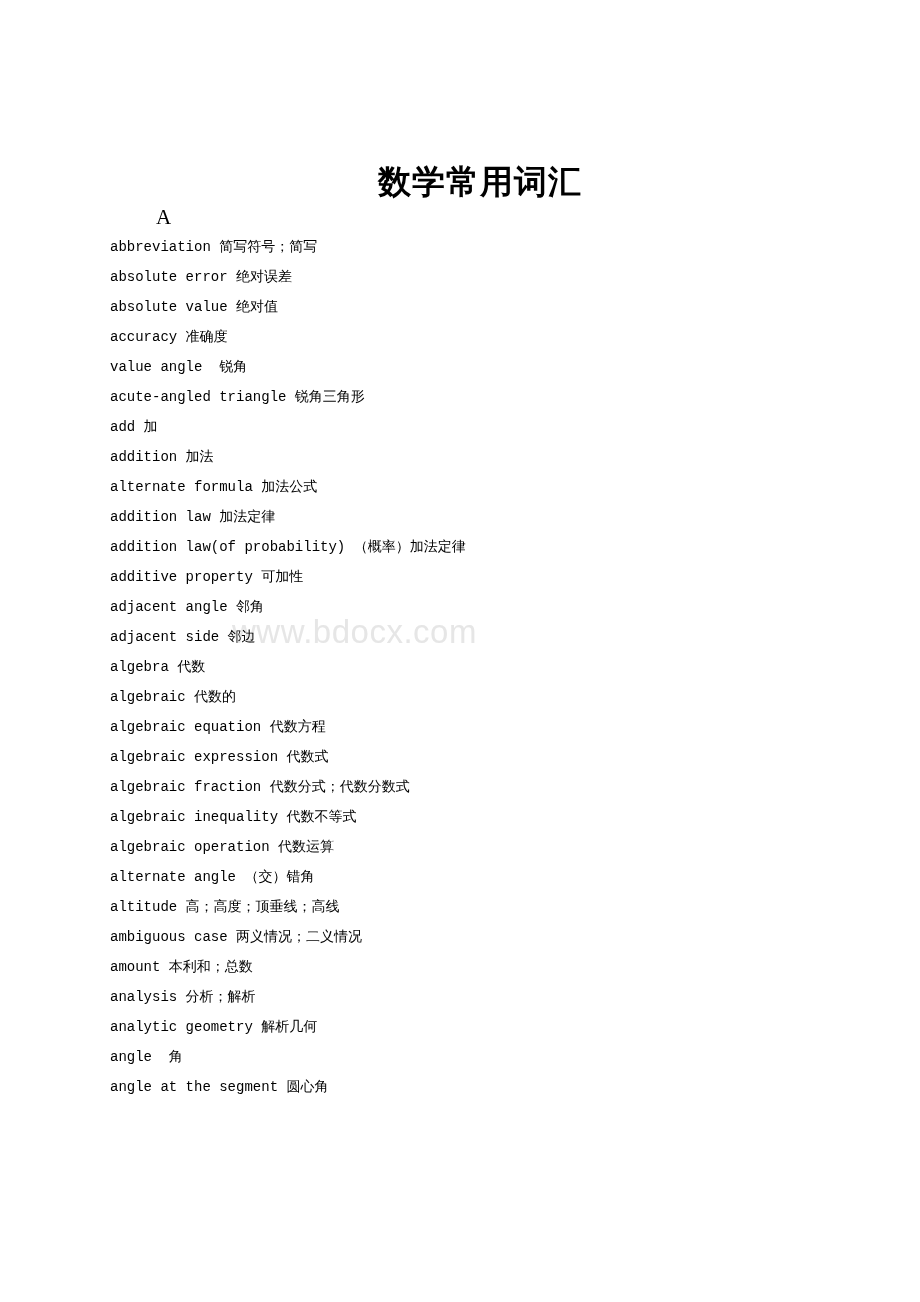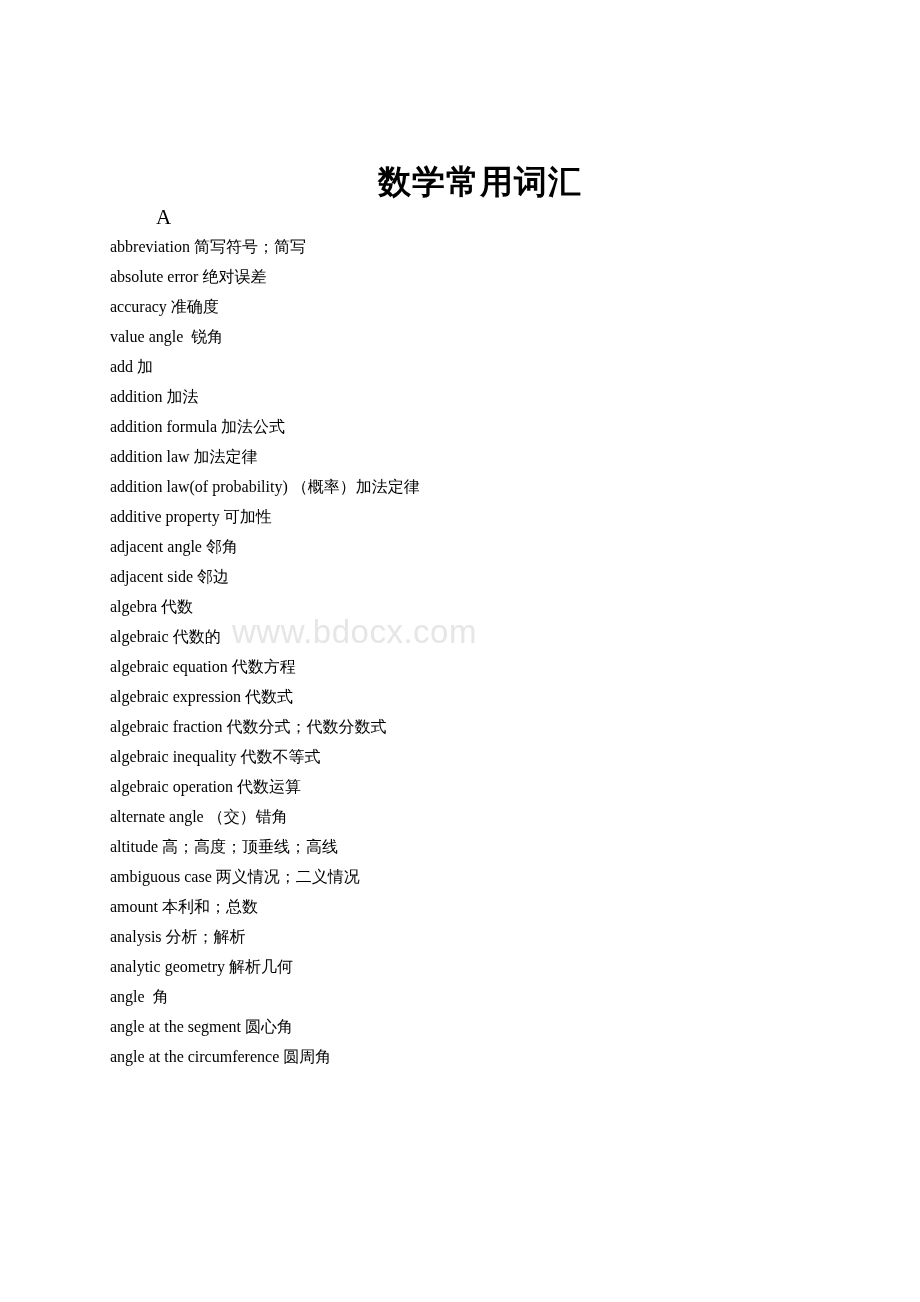--- a/index.html
+++ b/index.html
@@ -61,61 +61,63 @@
     width: 760px;
     z-index: 2;
   }
   .section-letter {
     font-size: 21px;
     line-height: 30px;
     text-indent: 46px;
     white-space: pre;
   }
   .entry {
-    font-size: 16px;
+    font-size: 14px;
     line-height: 30px;
     white-space: pre;
+    font-family: Liberation Mono, monospace;
   }
 </style>
 </head>
 <body>
 
 <div class="page">
 
   <div class="watermark">www.bdocx.com</div>
 
   <h1 class="doc-title">数学常用词汇</h1>
 
   <div class="body-block">
     <div class="section-letter">A</div>
     <div class="entries-container">
         <div class="entry">abbreviation 简写符号；简写</div>
         <div class="entry">absolute error 绝对误差</div>
+        <div class="entry">absolute value 绝对值</div>
         <div class="entry">accuracy 准确度</div>
         <div class="entry">value angle  锐角</div>
+        <div class="entry">acute-angled triangle 锐角三角形</div>
         <div class="entry">add 加</div>
         <div class="entry">addition 加法</div>
-        <div class="entry">addition formula 加法公式</div>
+        <div class="entry">alternate formula 加法公式</div>
         <div class="entry">addition law 加法定律</div>
         <div class="entry">addition law(of probability) （概率）加法定律</div>
         <div class="entry">additive property 可加性</div>
         <div class="entry">adjacent angle 邻角</div>
         <div class="entry">adjacent side 邻边</div>
         <div class="entry">algebra 代数</div>
         <div class="entry">algebraic 代数的</div>
         <div class="entry">algebraic equation 代数方程</div>
         <div class="entry">algebraic expression 代数式</div>
         <div class="entry">algebraic fraction 代数分式；代数分数式</div>
         <div class="entry">algebraic inequality 代数不等式</div>
         <div class="entry">algebraic operation 代数运算</div>
         <div class="entry">alternate angle （交）错角</div>
         <div class="entry">altitude 高；高度；顶垂线；高线</div>
         <div class="entry">ambiguous case 两义情况；二义情况</div>
         <div class="entry">amount 本利和；总数</div>
         <div class="entry">analysis 分析；解析</div>
         <div class="entry">analytic geometry 解析几何</div>
         <div class="entry">angle  角</div>
         <div class="entry">angle at the segment 圆心角</div>
-        <div class="entry">angle at the circumference 圆周角</div>
       </div>
   </div>
 
 </div>
 
 </body></html>

